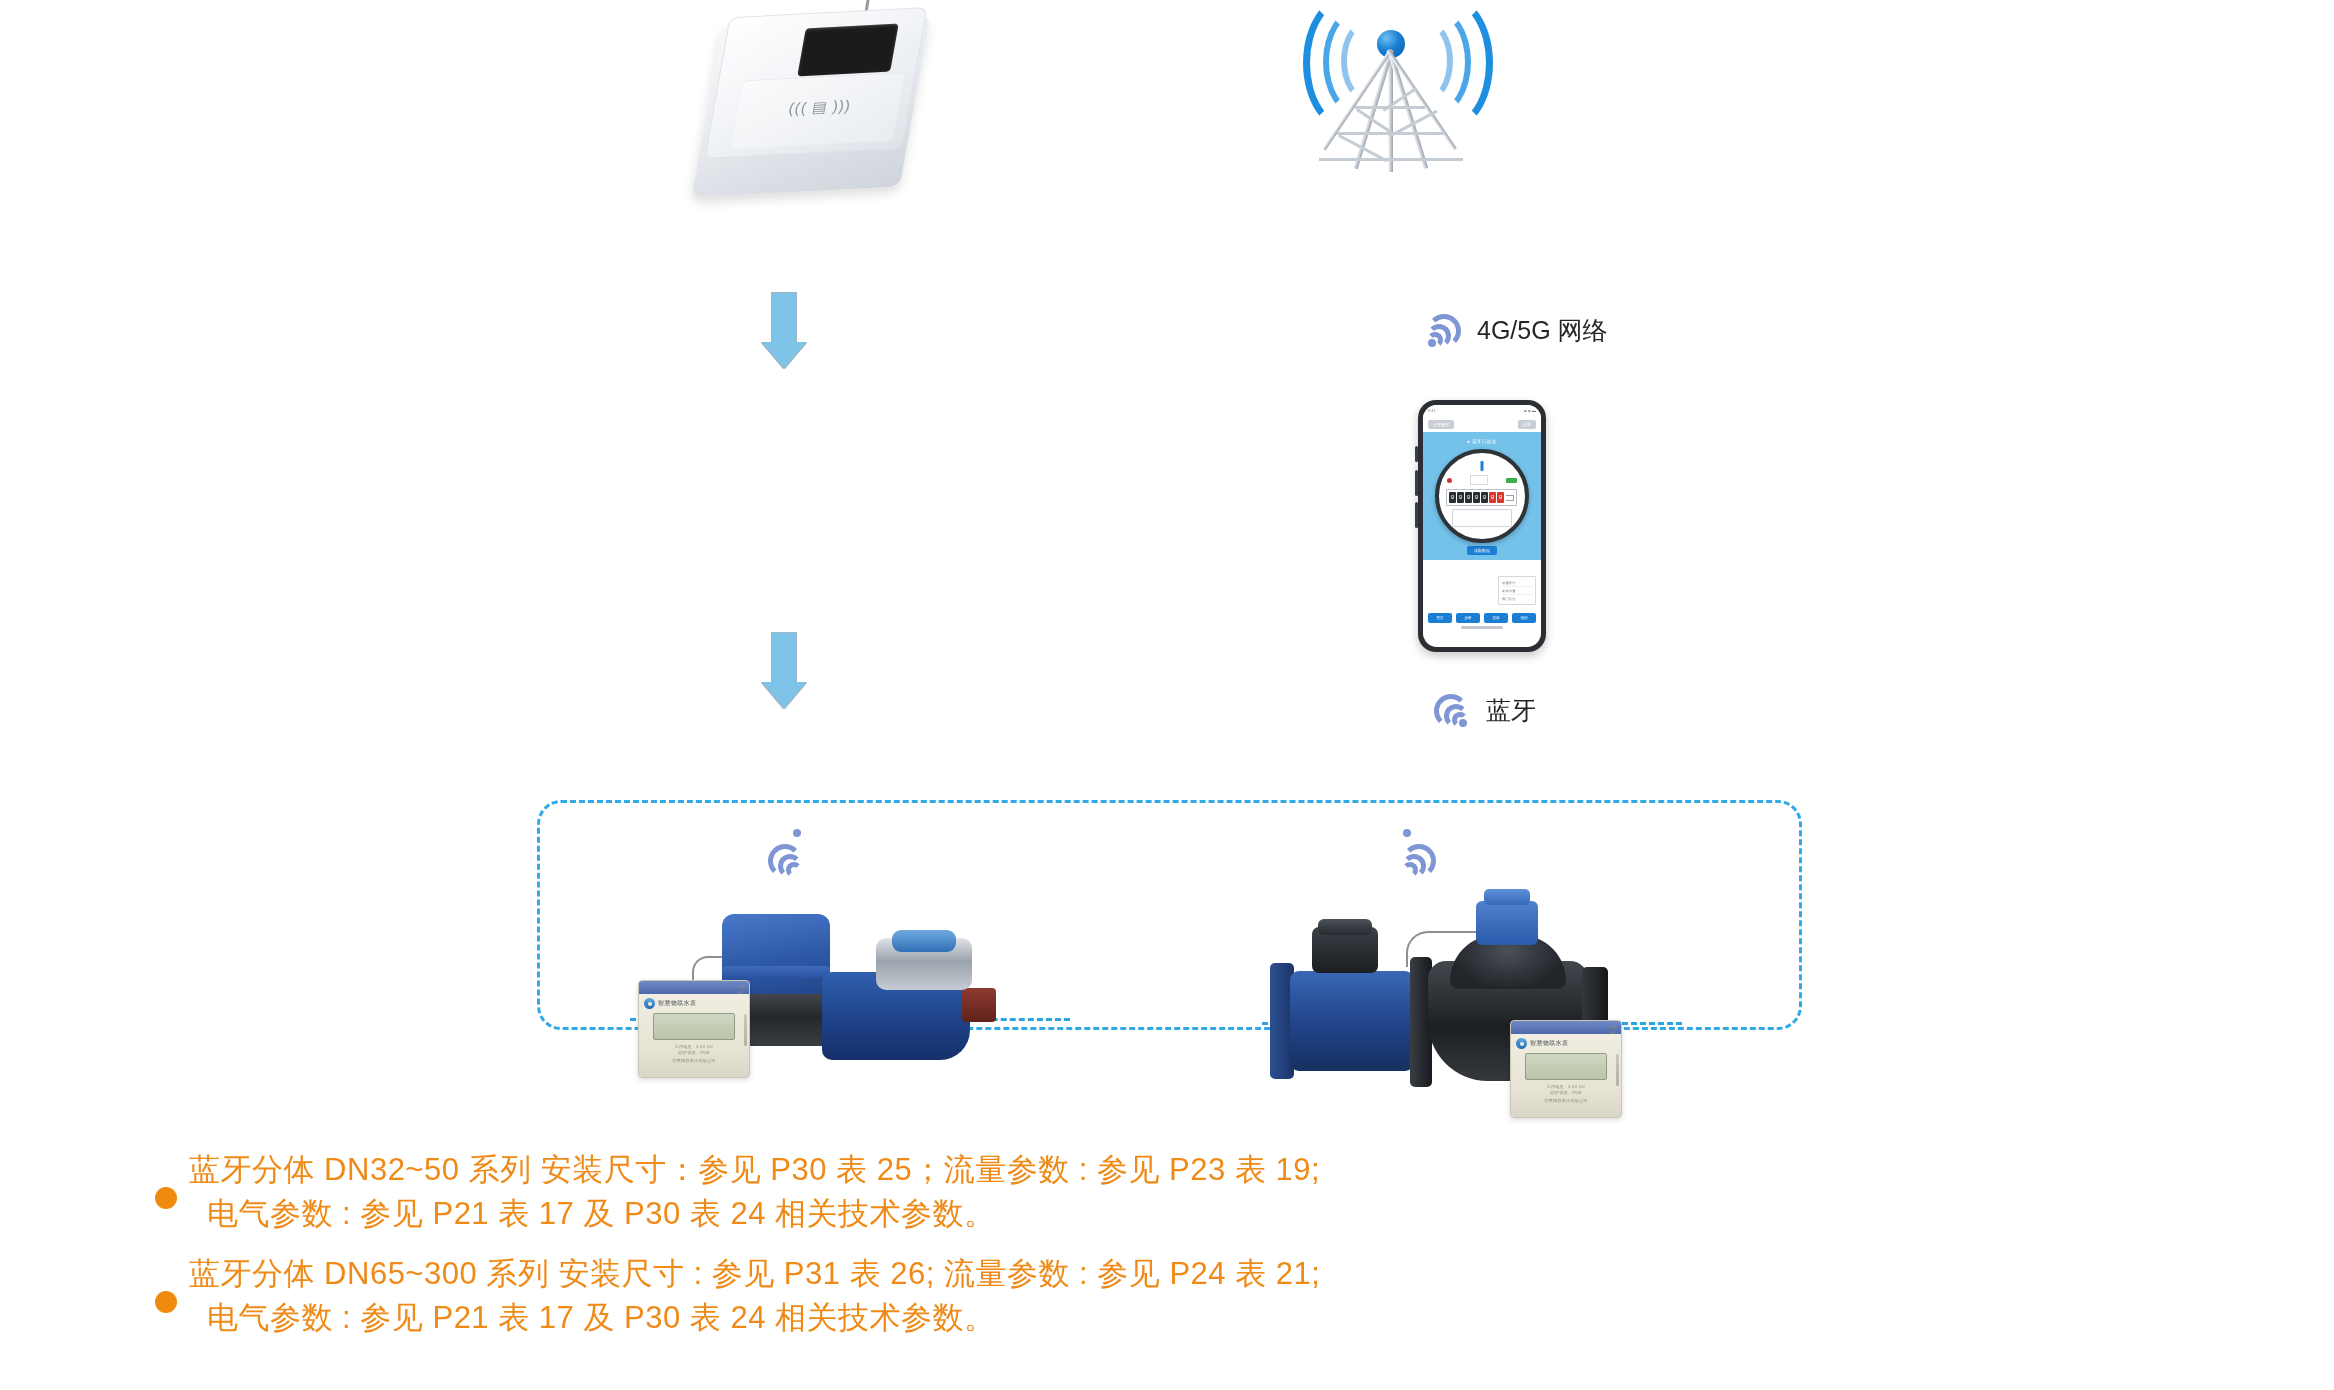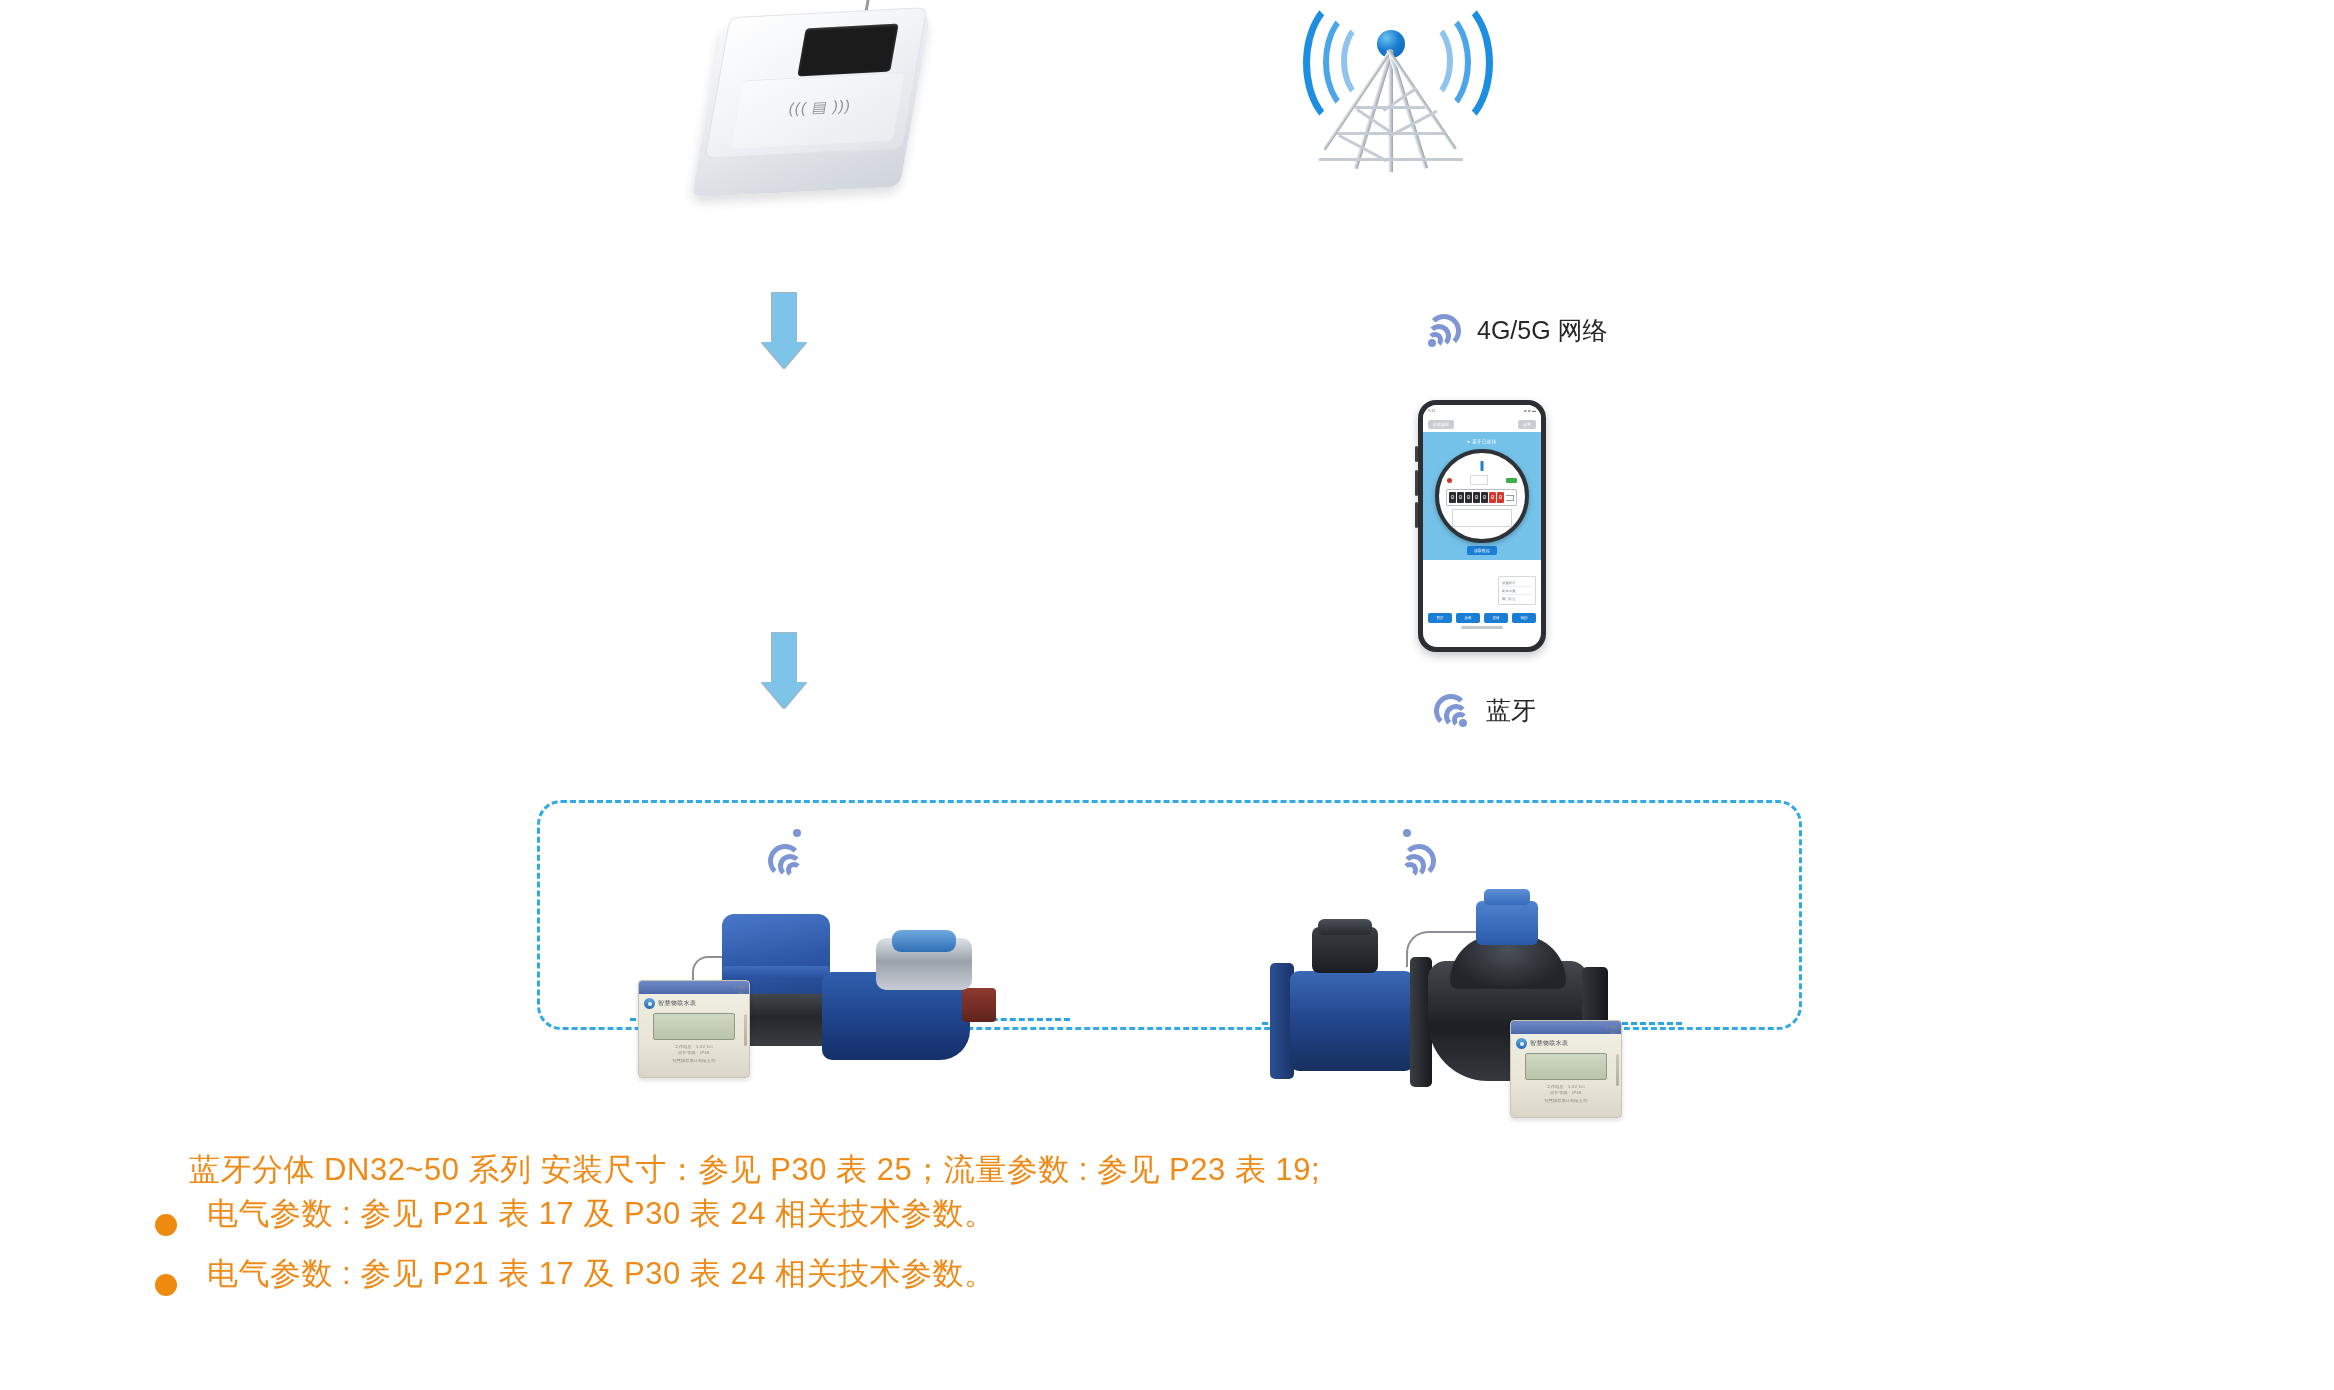--- a/index.html
+++ b/index.html
@@ -512,21 +512,21 @@
   }
   #centerline-small { left: 630px; top: 1018px; width: 440px; }
   #centerline-large { left: 1262px; top: 1022px; width: 420px; }
 
   
   .notes {
     left: 155px; top: 1148px; width: 2050px;
   }
   .note-row {
     display: flex;
-    align-items: flex-end;
+    align-items: center;
     margin-bottom: 16px;
   }
   .note-bullet {
     flex: 0 0 auto;
     width: 22px; height: 22px;
     border-radius: 50%;
     background: #ee8a0e;
     margin-top: 11px;
     margin-right: 12px;
   }
@@ -752,18 +752,19 @@
     <div class="note-row">
       <span class="note-bullet"></span>
       <span class="note-text">
         <span>蓝牙分体 DN32~50 系列 安装尺寸：参见 P30 表 25；流量参数 : 参见 P23 表 19;</span>
         <span class="l2">电气参数 : 参见 P21 表 17 及 P30 表 24 相关技术参数。</span>
       </span>
     </div>
     <div class="note-row">
       <span class="note-bullet"></span>
       <span class="note-text">
+        <span>蓝牙分体 DN65~300 系列 安装尺寸 : 参见 P31 表 26; 流量参数 : 参见 P24 表 21;</span>
         <span class="l2">电气参数 : 参见 P21 表 17 及 P30 表 24 相关技术参数。</span>
       </span>
     </div>
   </div>
 
 </div>
 
 </body></html>

